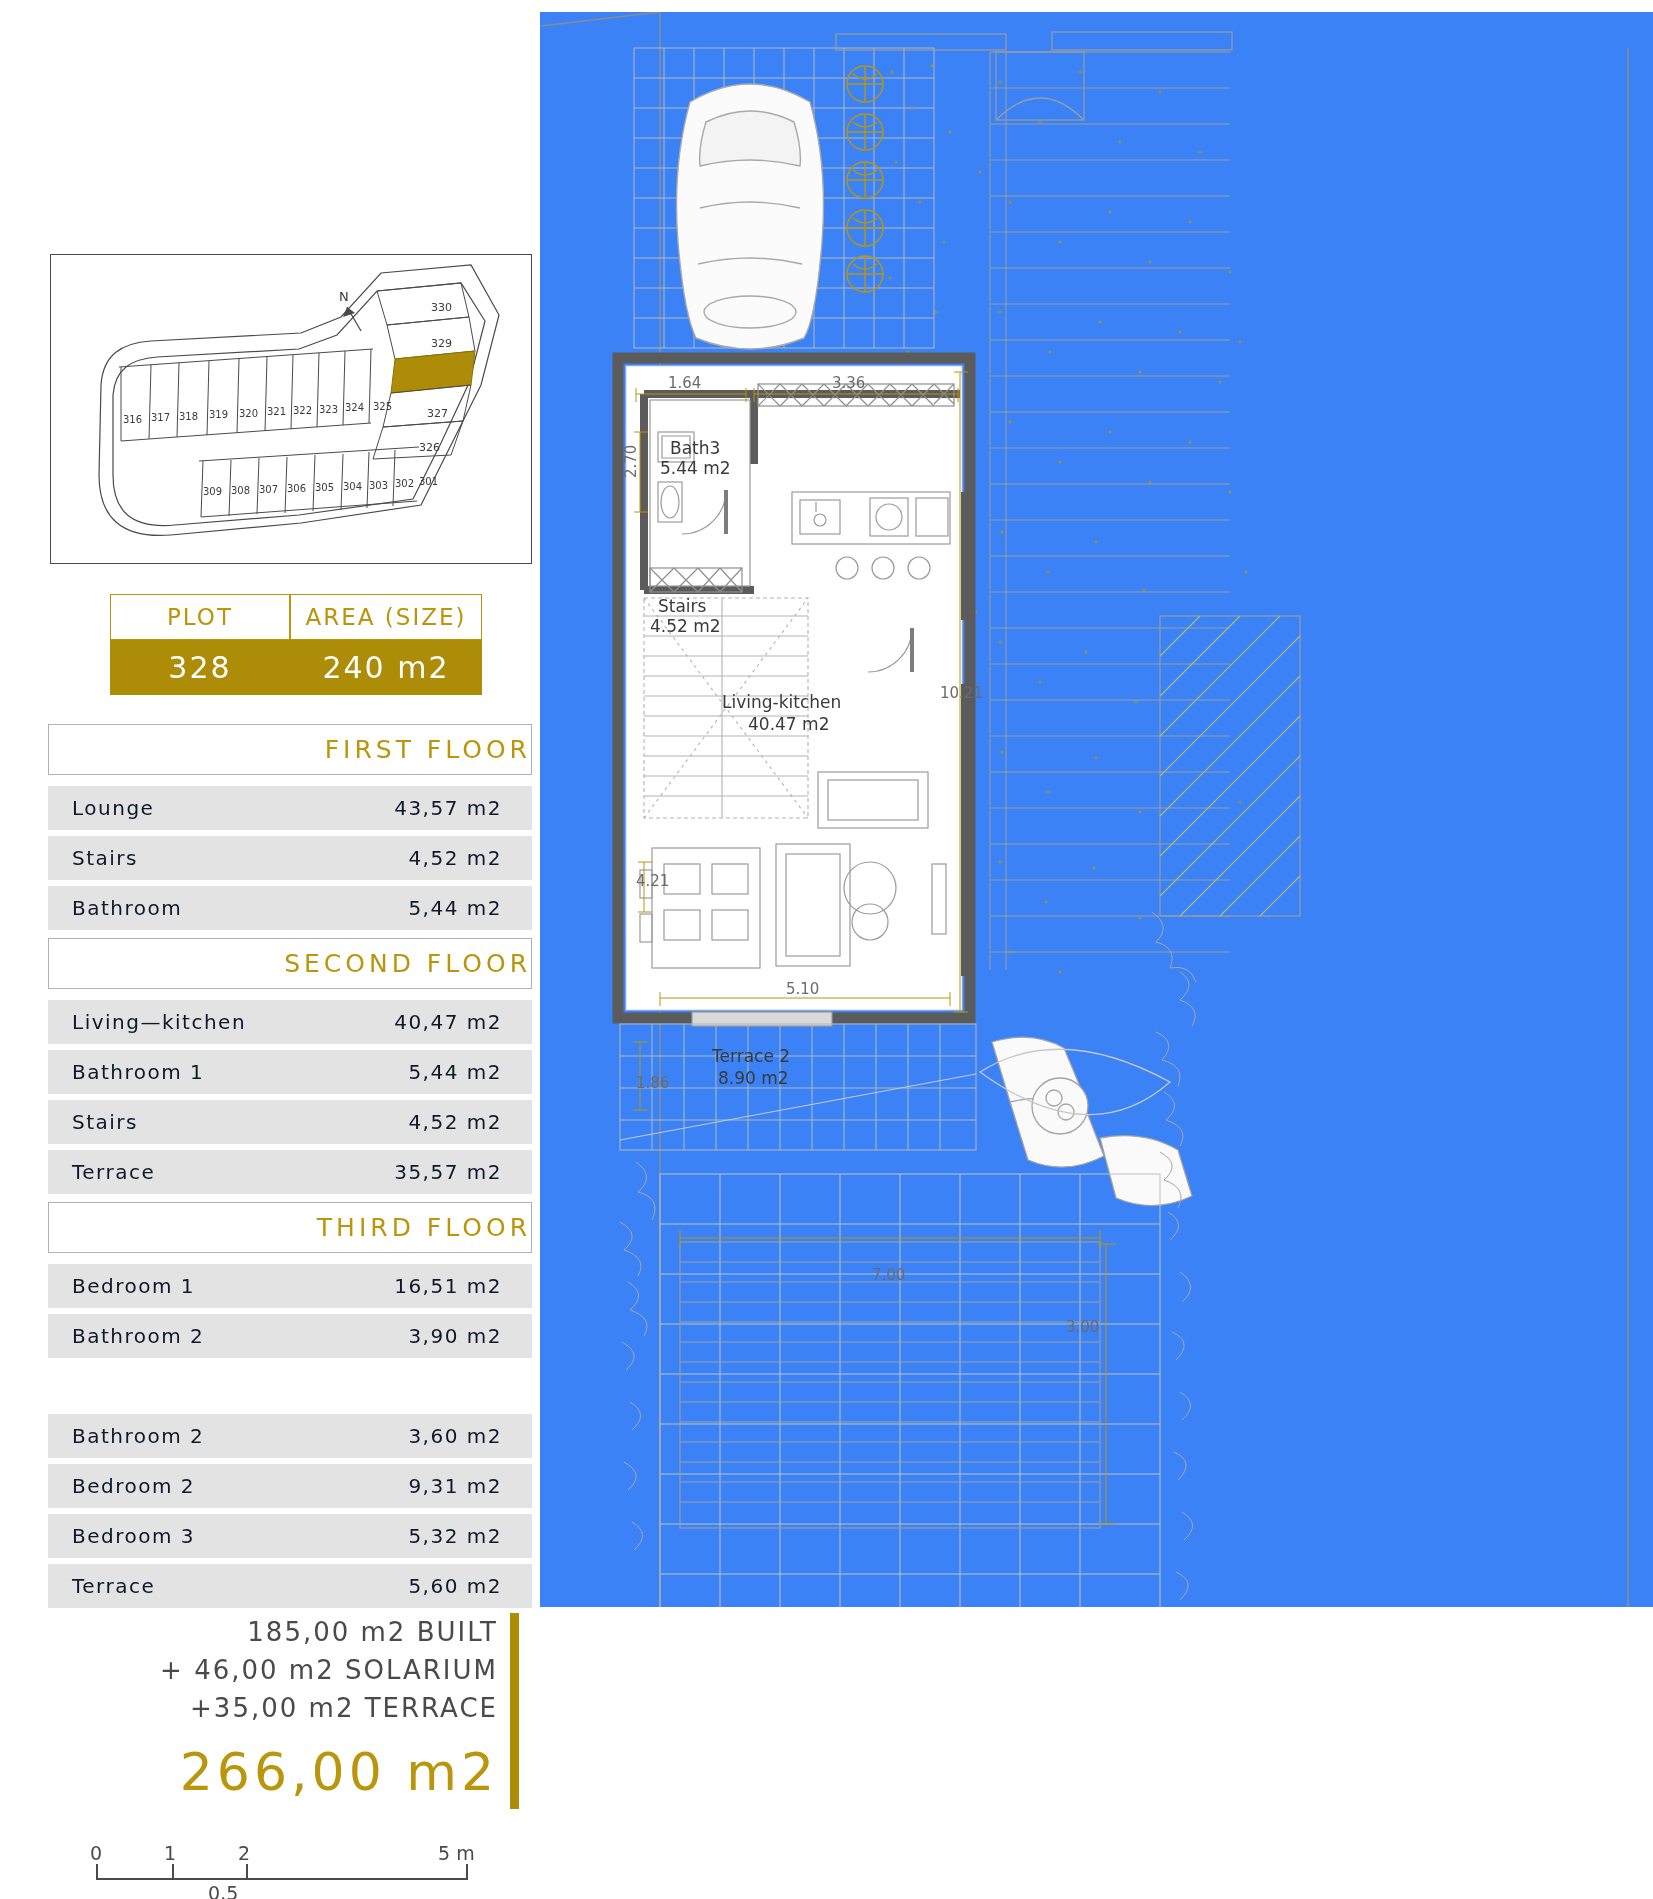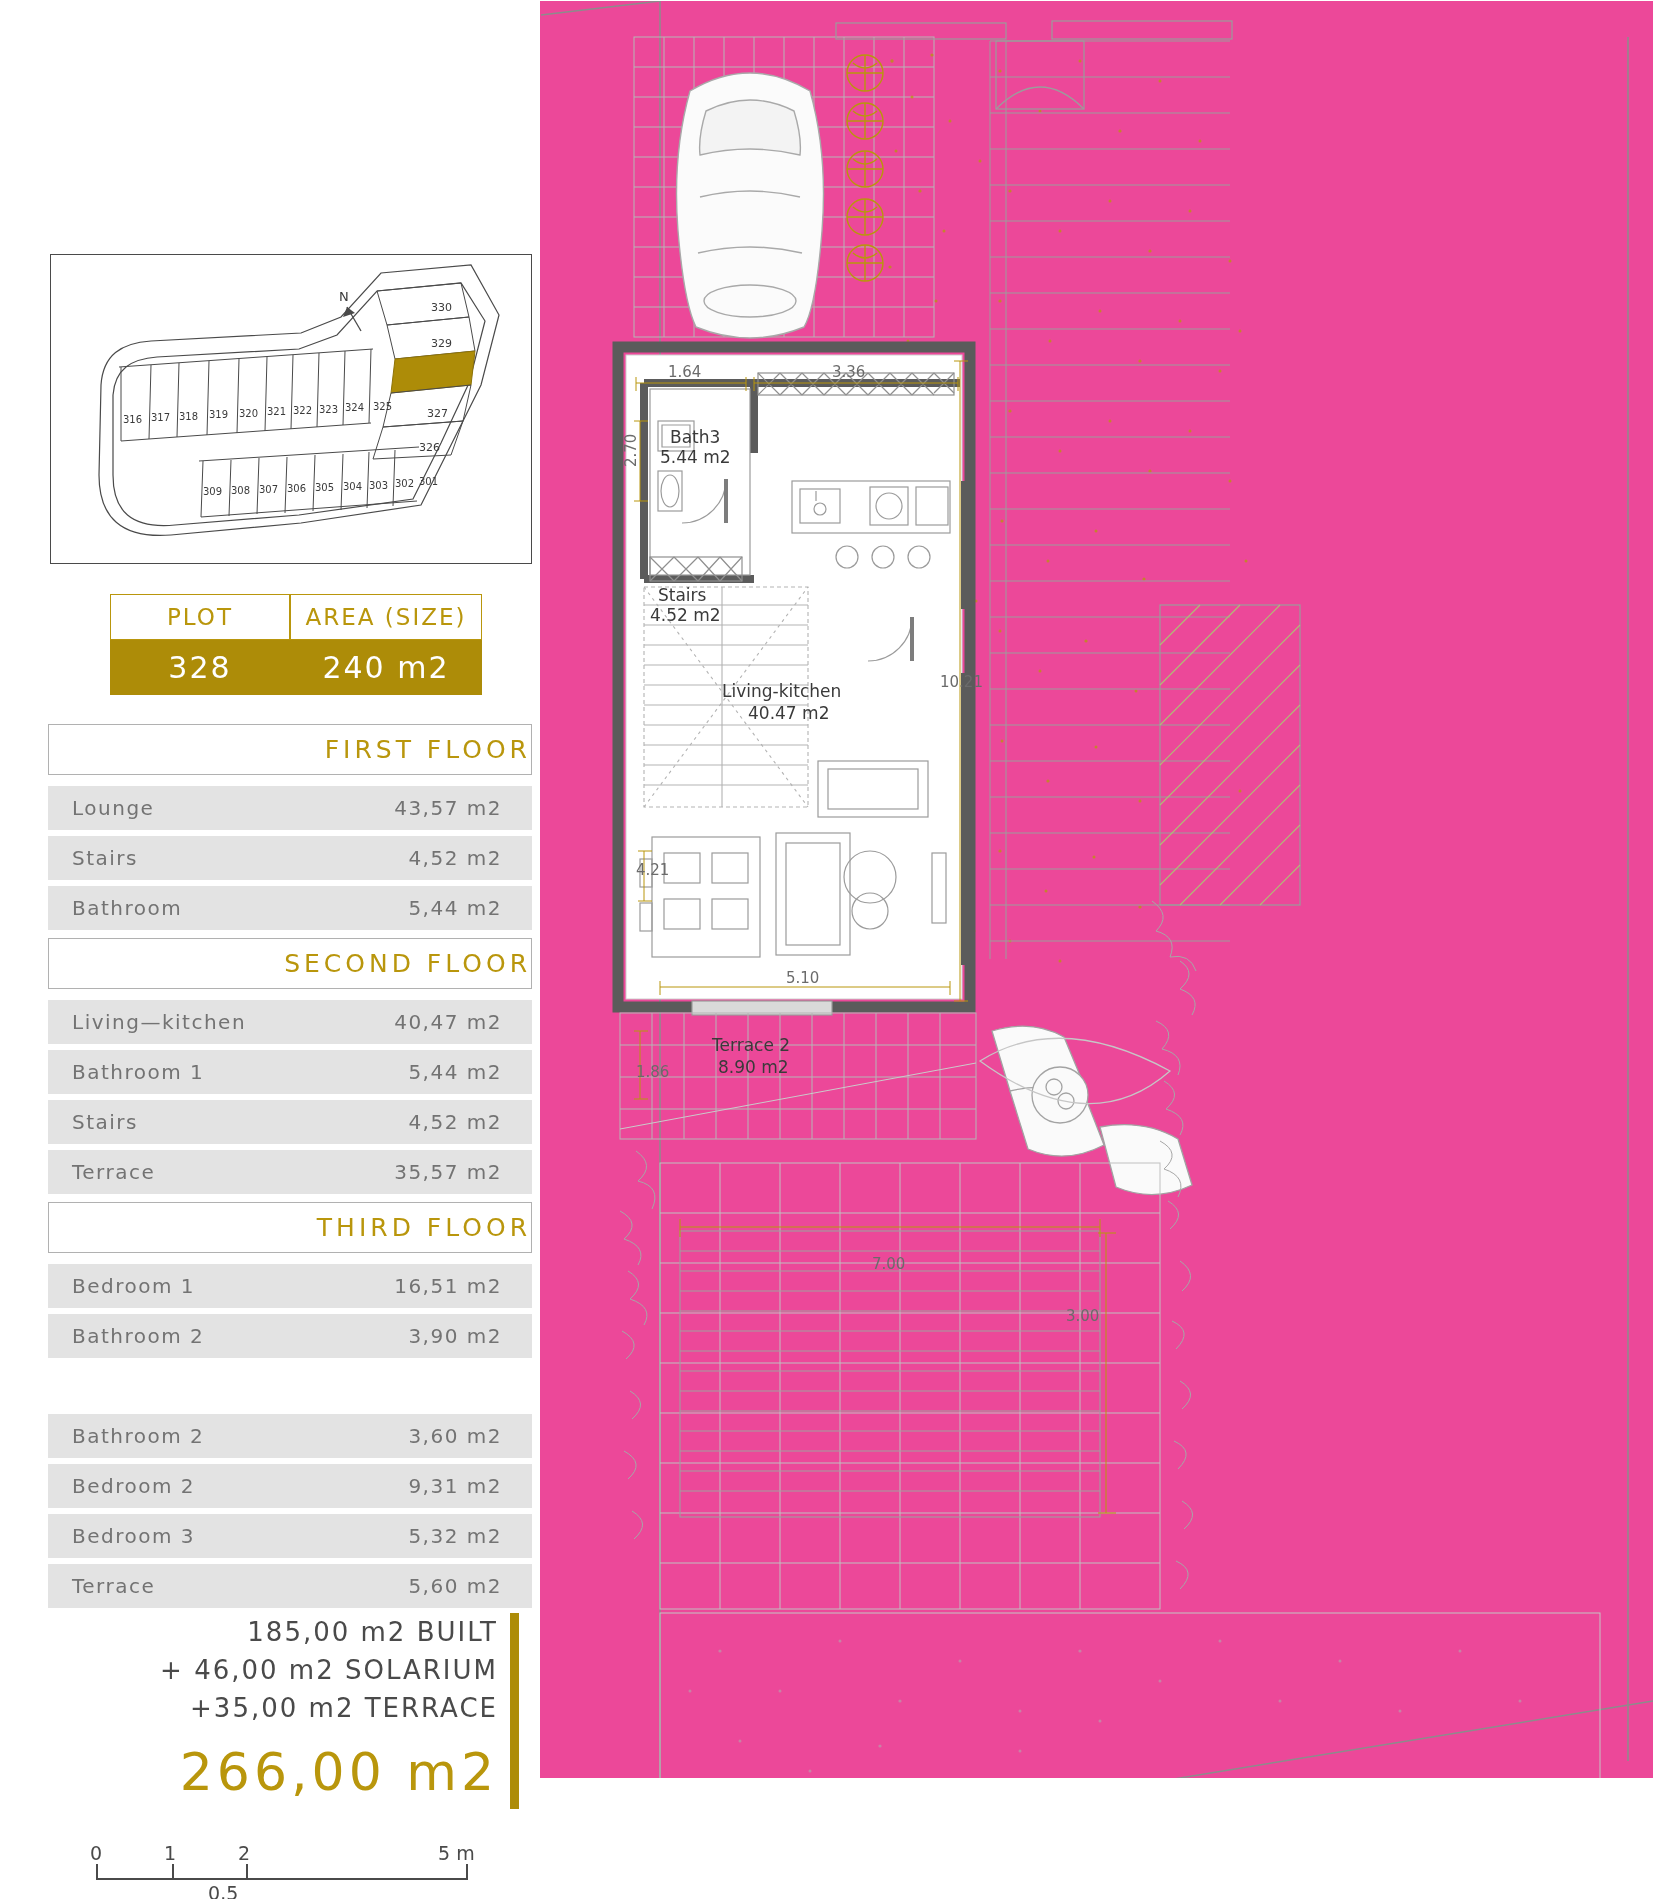--- a/index.html
+++ b/index.html
@@ -23,21 +23,21 @@
   #plot-table .cell.first{flex:0 0 180px;}
   #plot-table .row.values .cell{background:#ad8c08;color:#ffffff;
       font-size:30px;padding:9px 0;border-color:#ad8c08;}
 
   
   .floor-head{position:absolute;left:48px;width:484px;border:1px solid #b1b1b1;
      box-sizing:border-box;text-align:right;color:#b9960c;font-size:25px;
      letter-spacing:4px;padding:10px 0;background:#fff;}
   .row-item{position:absolute;left:48px;width:484px;height:44px;
      background:#e3e3e3;box-sizing:border-box;display:flex;align-items:center;
-     font-size:20px;letter-spacing:1.5px;color:#737373;}
+     font-size:20px;letter-spacing:1.5px;color:#0f172a;}
   .row-item .nm{padding-left:24px;flex:1;}
   .row-item .ar{padding-right:30px;}
 
   
   #totals{position:absolute;left:60px;top:1613px;width:460px;text-align:right;
      font-size:26px;letter-spacing:2px;color:#4a4a4a;line-height:38px;
      padding-right:22px;box-sizing:border-box;}
   #totals .big{font-size:52px;color:#b9960c;letter-spacing:4px;
      line-height:70px;padding-top:10px;}
   #totals-bar{position:absolute;left:510px;top:1613px;width:9px;height:196px;
@@ -47,22 +47,22 @@
   #scalebar{position:absolute;left:96px;top:1842px;width:420px;height:52px;
      font-size:19px;color:#4a4a4a;}
   #scalebar .ticks{position:absolute;left:0;top:22px;width:368px;height:14px;
      border-left:2px solid #4a4a4a;border-right:2px solid #4a4a4a;
      border-bottom:2px solid #4a4a4a;}
   #scalebar .tk{position:absolute;top:0;width:2px;height:14px;background:#4a4a4a;}
   #scalebar .lb{position:absolute;top:0;font-size:19px;}
   #scalebar .half{position:absolute;top:40px;left:112px;font-size:19px;}
 
   
-  #plan{position:absolute;left:540px;top:1px;width:1113px;height:1777px;
-        overflow:hidden;background:#ec4899;}
+  #plan{position:absolute;left:540px;top:12px;width:1113px;height:1595px;
+        overflow:hidden;background:#3b82f6;}
   #plan svg{display:block;}
   .lbl{font-family:"DejaVu Sans",sans-serif;font-size:17px;fill:#3a3a3a;}
   .dim{font-family:"DejaVu Sans",sans-serif;font-size:15px;fill:#6b6b6b;}
   .plotword{font-family:"DejaVu Sans",sans-serif;font-size:30px;fill:#9a9a9a;
      letter-spacing:4px;}
 </style>
 </head>
 <body>
 
 <div id="left-panel">

